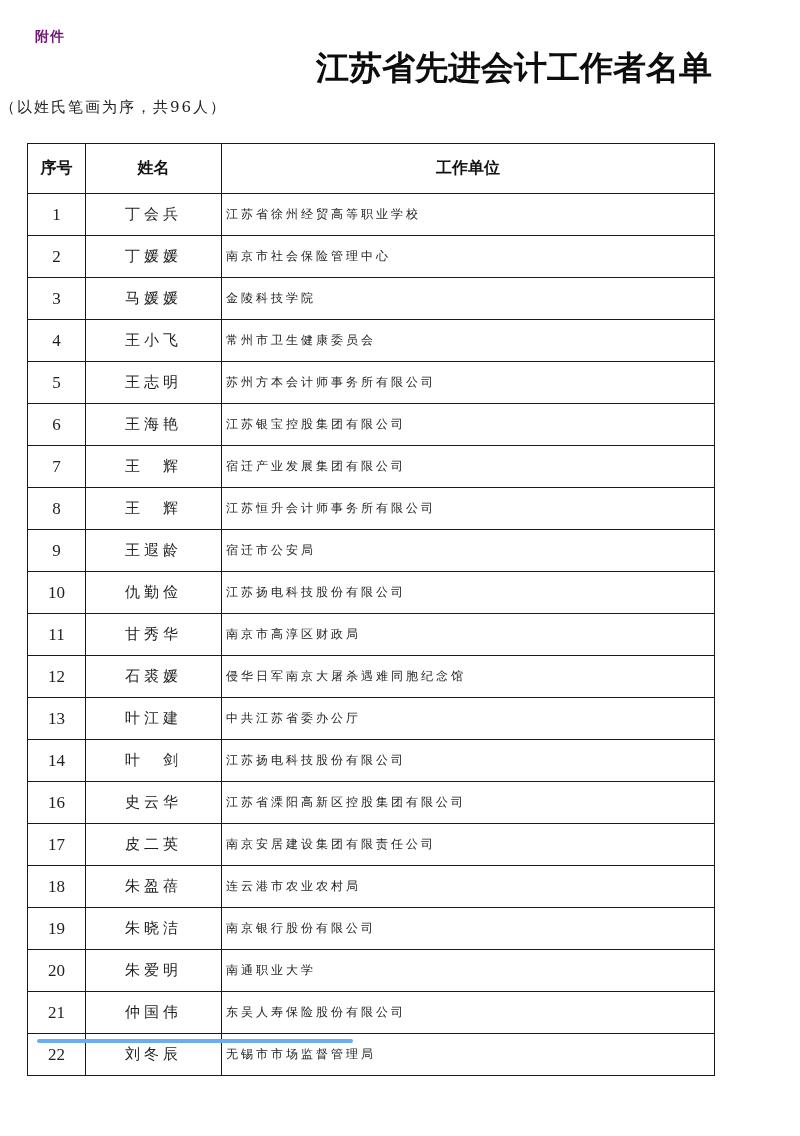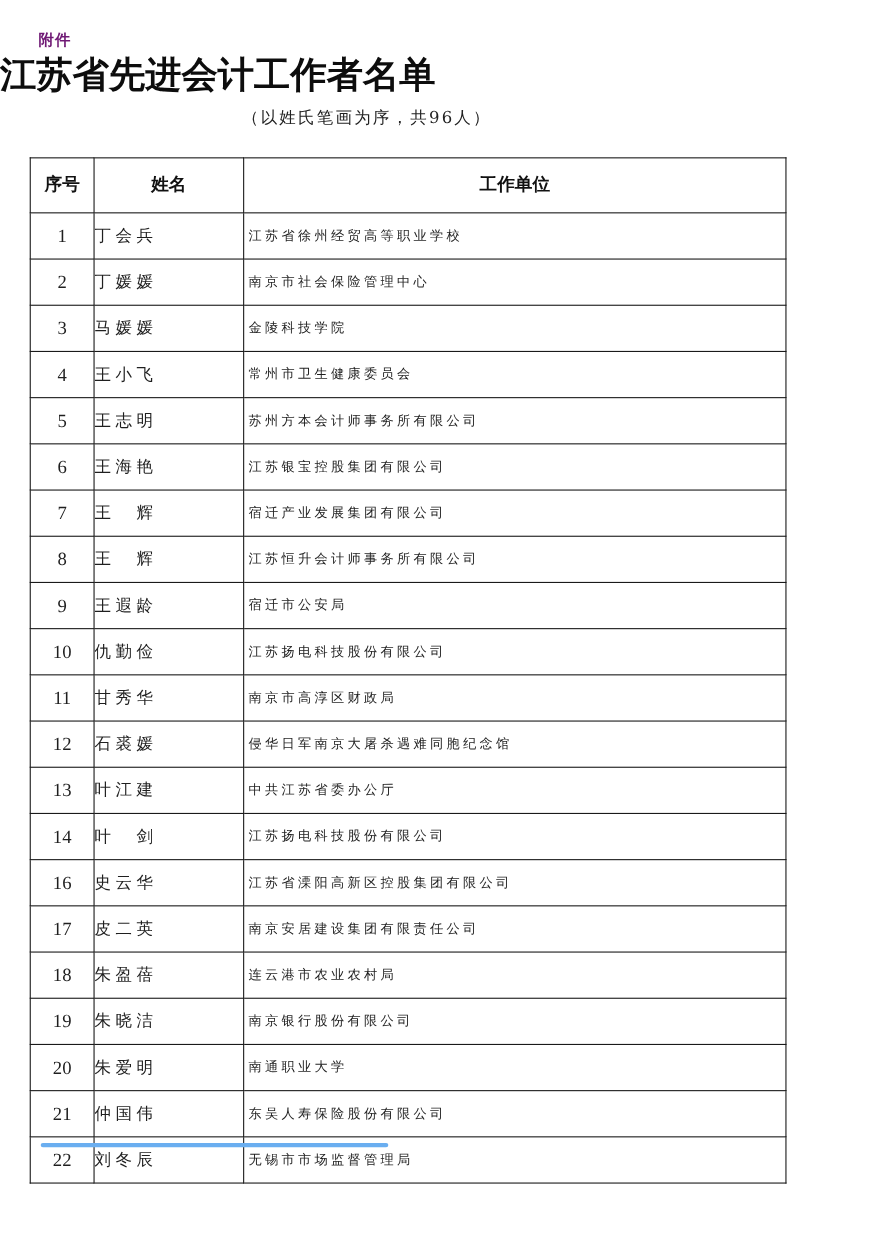--- a/index.html
+++ b/index.html
@@ -23,34 +23,33 @@
       font-weight: bold;
       font-size: 14px;
       letter-spacing: 1px;
       color: #701a75;
     }
     .doc-title {
       position: absolute;
       left: 0;
       width: 712px;
       top: 48px;
-      text-align: left;
+      text-align: right;
       font-family: "DejaVu Serif", "Liberation Serif", serif;
       font-weight: bold;
       font-size: 33px;
       letter-spacing: 0px;
       color: #0d0d0d;
       line-height: 40px;
     }
     .doc-subtitle {
       position: absolute;
       left: 0;
       width: 667px;
       top: 96px;
-      text-align: center;
       font-family: "DejaVu Serif", "Liberation Serif", serif;
       font-size: 15px;
       letter-spacing: 2px;
       color: #222222;
       line-height: 22px;
     }
     .roster-table {
       position: absolute;
       left: 27px;
       top: 143px;
@@ -80,20 +79,21 @@
     }
     .col-seq { width: 58px; }
     .col-name { width: 136px; }
     .col-unit { width: auto; }
     td.cell-seq {
       text-align: center;
       font-family: "Liberation Serif", "DejaVu Serif", serif;
       font-size: 17px;
     }
     td.cell-name {
+      text-align: center;
       letter-spacing: 4px;
       font-family: Liberation Serif, serif;
       font-size: 15px;
     }
     td.cell-unit {
       text-align: left;
       padding-left: 4px;
       letter-spacing: 3px;
       font-family: "DejaVu Serif", "Liberation Serif", serif;
       font-size: 12px;

